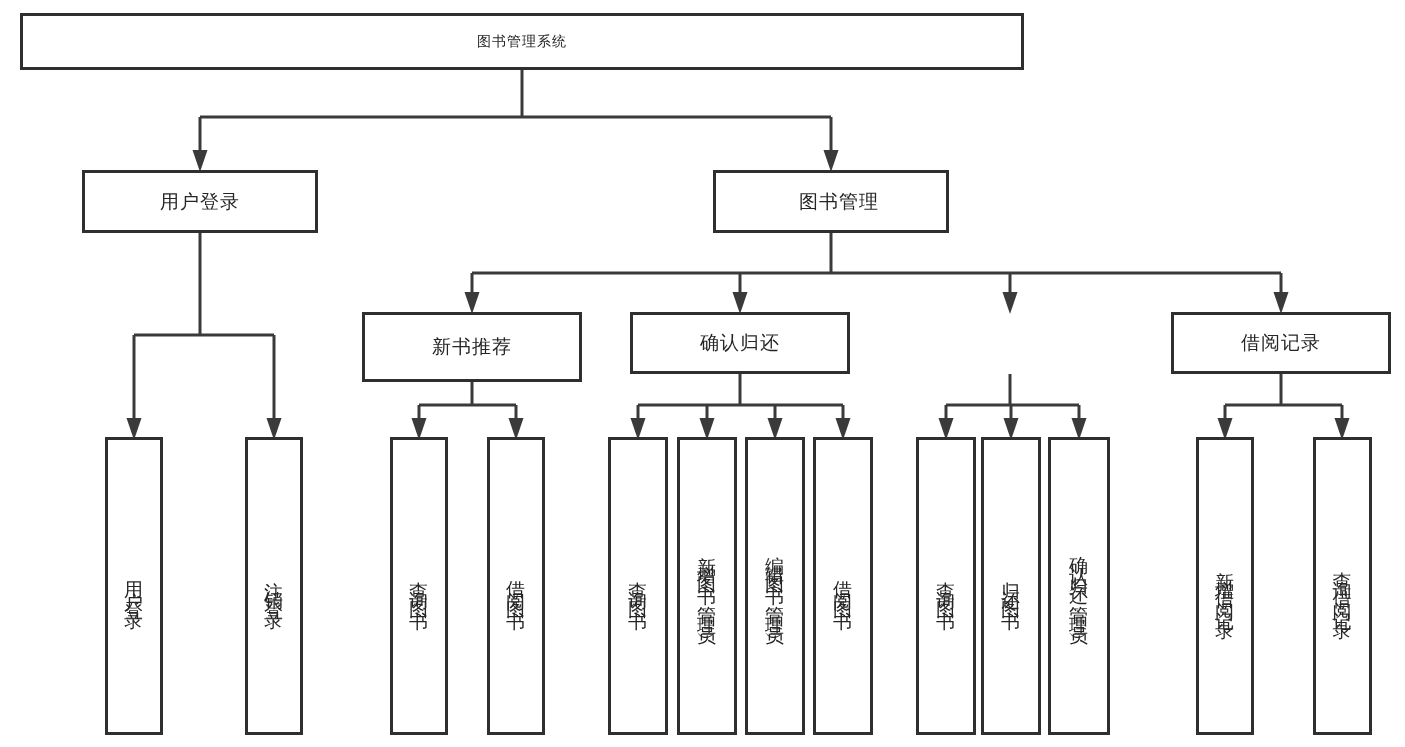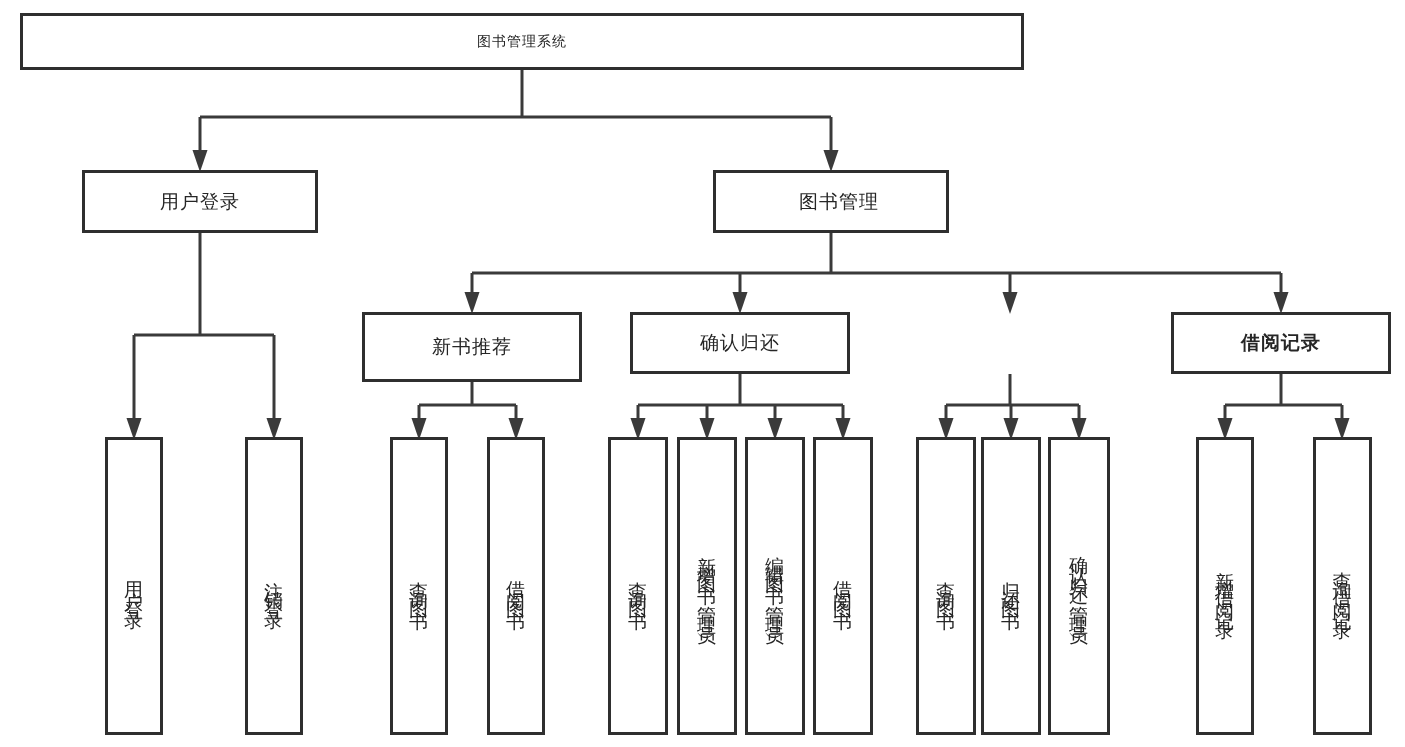--- a/index.html
+++ b/index.html
@@ -101,21 +101,21 @@
       <polygon points="1334.5,418 1349.5,418 1342,440"></polygon>
     </svg>
 
   <div class="node root" style="left:20px;top:13px;width:1004px;height:57px;">图书管理系统</div>
 
   <div class="node" style="left:82px;top:170px;width:236px;height:63px;">用户登录</div>
   <div class="node" style="left:713px;top:170px;width:236px;height:63px;padding-left:16px;">图书管理</div>
 
   <div class="node" style="left:362px;top:312px;width:220px;height:70px;">新书推荐</div>
   <div class="node" style="left:630px;top:312px;width:220px;height:62px;">确认归还</div>
-  <div class="node" style="left:1171px;top:312px;width:220px;height:62px;font-weight:bold;">借阅记录</div>
+  <div class="node" style="left:1171px;top:312px;width:220px;height:62px;">借阅记录</div>
 
   <div class="vnode" style="left:105px;top:437px;width:58px;height:298px;">
     <span>用户登录</span>
   </div>
   <div class="vnode" style="left:245px;top:437px;width:58px;height:298px;">
     <span>注销登录</span>
   </div>
 
   <div class="vnode" style="left:390px;top:437px;width:58px;height:298px;">
     <span>查询图书</span>

